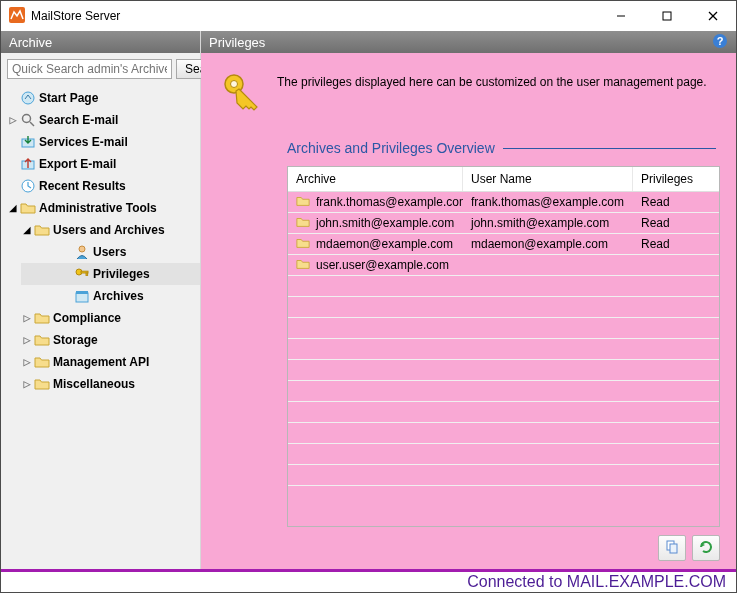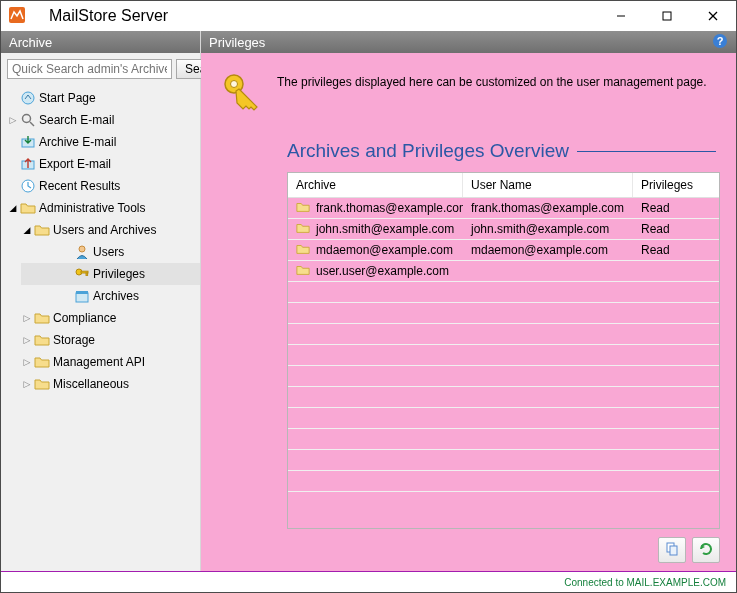--- a/index.html
+++ b/index.html
@@ -1,66 +1,66 @@
 <!DOCTYPE html>
 <html><head>
 <meta charset="utf-8">
 <style>
   html, body { margin:0; padding:0; font-family:"Segoe UI", Tahoma, sans-serif; font-size:12px; color:#000; }
   .window { width:737px; height:593px; box-sizing:border-box; border:1px solid #4b4b4b; background:#fff; display:flex; flex-direction:column; }
   
   .titlebar { height:30px; display:flex; align-items:center; box-sizing:border-box; }
   .titlebar-left { display:flex; align-items:center; gap:6px; padding-left:8px; flex:1; }
-  .titlebar-title { font-size:16px;margin-left:18px; }
+  .titlebar-title { font-size:12px; }
   .title-controls { display:flex; height:100%; }
   .title-btn { width:46px; display:flex; align-items:center; justify-content:center; }
   .title-btn.close { width:46px; }
   .title-btn svg { display:block; }
   
   .body { flex:1; display:flex; min-height:0; }
   
   .sidebar { width:200px; box-sizing:border-box; background:#f0f0f0; border-right:1px solid #d7d7d7; display:flex; flex-direction:column; }
   .panel-header { height:22px; background:linear-gradient(to bottom,#8e8e8e,#6f6f6f); color:#fff; display:flex; align-items:center; padding:0 8px; font-size:13px; }
   .search-row { display:flex; gap:4px; padding:6px; }
   .search-input { flex:1; height:20px; box-sizing:border-box; border:1px solid #a8a8a8; padding:0 4px; font-size:12px; color:#707070; background:#fff; font-family:inherit; }
   .search-button { height:20px; box-sizing:border-box; border:1px solid #a8a8a8; background:linear-gradient(to bottom,#fdfdfd,#e4e4e4); padding:0 8px; font-size:12px; font-family:inherit; }
   
-  .tree { flex:1; overflow:auto; padding:2px 0 6px 0; }
+  .tree { flex:1; overflow:auto; padding:2px 0 6px 0;font-weight:bold; }
   .tree-node { display:flex; align-items:center; height:22px; padding-left:6px; white-space:nowrap; }
   .tree-node .expander { width:12px; display:flex; justify-content:center; color:#7e7e7e; font-size:9px; }
   .tree-node .icon-slot { width:18px; display:flex; justify-content:center; }
   .tree-node .label { padding-left:2px; }
   .tree-node.selected { background:#e2e2e2; }
   .tree-depth-0 { padding-left:6px; }
   .tree-depth-1 { padding-left:20px; }
   .tree-depth-2 { padding-left:40px;margin-left:20px; }
   .tree-depth-0.noexp { padding-left:18px; }
   .tree-depth-2.noexp { padding-left:52px; }
   
   .main { flex:1; display:flex; flex-direction:column; min-width:0; }
   .content { flex:1; background:#f9a8d4; padding:16px 16px 6px 16px; display:flex; flex-direction:column; min-height:0; box-sizing:border-box; }
   .intro { display:flex; align-items:flex-start; gap:12px; }
   .intro-text { padding-top:6px; font-size:12px; }
   .section-title-wrap { margin-top:20px; display:flex; align-items:center; gap:8px; padding-left:70px; }
-  .section-title { color:#2b58a5; font-size:19px; white-space:nowrap; }
+  .section-title { color:#2b58a5; font-size:14px; white-space:nowrap; }
   .section-line { flex:1; height:1px; background:#2b58a5; margin-right:4px; }
   .table-wrap { margin-top:10px; margin-left:70px; border:1px solid #b7b7b7; flex:1; min-height:0; display:flex; flex-direction:column; overflow:hidden; }
   .table-head { display:flex; background:#fff; border-bottom:1px solid #e0e0e0; }
   .table-head > div { padding:5px 8px; box-sizing:border-box; border-right:1px solid #e8e8e8; }
   .table-head > div:last-child { border-right:none; }
   .table-body { flex:1; overflow:auto; }
   .table-row { display:flex; border-bottom:1px solid #f0f0f0; height:20px; align-items:center; }
   .table-row > div { padding:0 8px; box-sizing:border-box; overflow:hidden; text-overflow:ellipsis; white-space:nowrap; }
   .col-archive { width:175px; display:flex; align-items:center; gap:6px; }
   .col-user    { width:170px; }
   .col-priv    { flex:1; }
   .action-row { display:flex; justify-content:flex-end; gap:6px; padding:8px 0 2px 0; }
   .icon-btn { width:26px; height:24px; border:1px solid #b7b7b7; background:linear-gradient(to bottom,#fdfdfd,#e9e9e9); display:flex; align-items:center; justify-content:center; border-radius:2px; }
   
-  .statusbar { height:20px; border-top:1px solid #a21caf; display:flex; align-items:center; justify-content:flex-end; padding:0 10px; font-size:10px; color:#15803d; }
+  .statusbar { height:20px; border-top:3px solid #a21caf; display:flex; align-items:center; justify-content:flex-end; padding:0 10px; font-size:16px; color:#4c1d95; }
   .help-icon-wrap { margin-left:auto; }
 </style>
 </head>
 <body>
 
 <div class="window">
 
   <div class="titlebar">
     <div class="titlebar-left">
       <span>
@@ -125,21 +125,21 @@
           <span class="label">Search E-mail</span>
         </div>
 
         <div class="tree-node tree-depth-0 noexp">
           <span class="icon-slot">
             <svg width="16" height="16" viewBox="0 0 16 16">
                 <rect x="2" y="5" width="12" height="8" fill="#cfe8f4" stroke="#4aa2d8"></rect>
                 <path d="M8 2 L8 8 M5 6 L8 9 L11 6" stroke="#17813b" fill="none" stroke-width="1.4"></path>
               </svg>
           </span>
-          <span class="label">Archive E-mail</span>
+          <span class="label">Services E-mail</span>
         </div>
 
         <div class="tree-node tree-depth-0 noexp">
           <span class="icon-slot">
             <svg width="16" height="16" viewBox="0 0 16 16">
                 <rect x="2" y="5" width="12" height="8" fill="#cfe8f4" stroke="#4aa2d8"></rect>
                 <path d="M8 12 L8 4 M5 6 L8 3 L11 6" stroke="#c03a2b" fill="none" stroke-width="1.4"></path>
               </svg>
           </span>
           <span class="label">Export E-mail</span>

